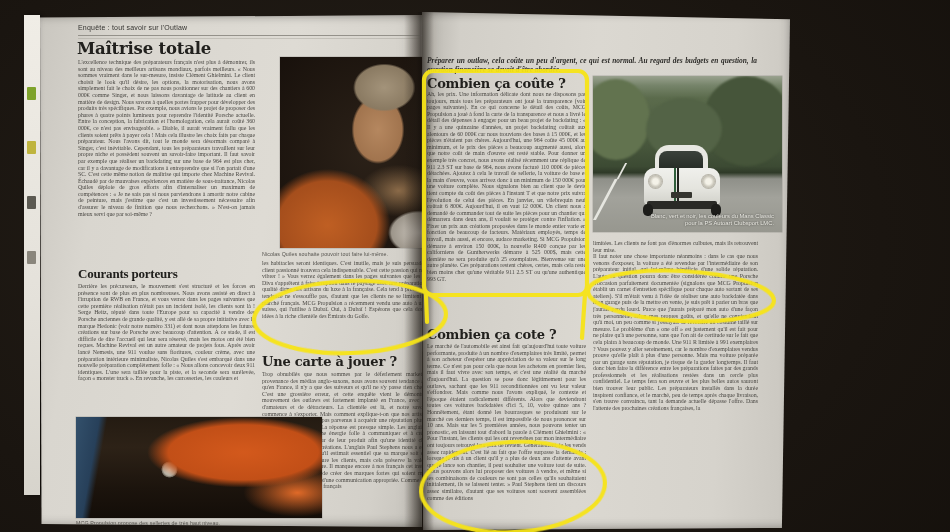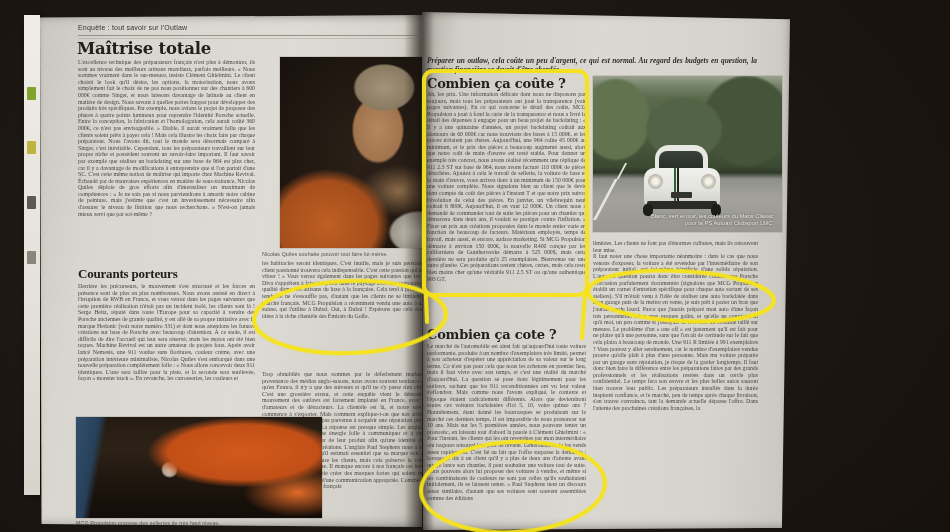--- a/index.html
+++ b/index.html
@@ -90,20 +90,21 @@
     <h1 class="abs h1-left" style="left:37px;top:24px;">Maîtrise totale</h1>
 
     <div class="abs body-text" style="left:38px;top:44px;width:177px;height:206px;">L'excellence technique des préparateurs français n'est plus à démontrer, ils sont au niveau des meilleurs artisans mondiaux, parfois meilleurs. « Nous sommes vraiment dans le sur-mesure, insiste Clément Ghielmini. Le client choisit le look qu'il désire, les options, la motorisation, nous avons simplement fait le choix de ne pas nous positionner sur des chantiers à 600 000€ comme Singer, et nous laissons davantage de latitude au client en matière de design. Nous savons à quelles portes frapper pour développer des produits très spécifiques. Par exemple, nous avions le projet de proposer des phares à quatre points lumineux pour reprendre l'identité Porsche actuelle. Entre la conception, la fabrication et l'homologation, cela aurait coûté 360 000€, ce n'est pas envisageable. » Diable, il aurait vraiment fallu que les clients soient prêts à payer cela ! Mais cela illustre les choix faits par chaque préparateur. Nous l'avons dit, tout le monde sera désormais comparé à Singer, c'est inévitable. Cependant, tous les préparateurs travaillent sur leur propre niche et possèdent souvent un savoir-faire important. Il faut savoir par exemple que réaliser un backdating sur une base de 964 est plus cher, car il y a davantage de modifications à entreprendre que si l'on partait d'une SC. C'est cette même notion de maîtrise qui importe chez Machine Revival. Échaudé par de mauvaises expériences en matière de sous-traitance, Nicolas Quiles déploie de gros efforts afin d'internaliser un maximum de compétences : « Je ne sais pas si nous parviendrons à amortir notre cabine de peinture, mais j'estime que c'est un investissement nécessaire afin d'assurer le niveau de finition que nous recherchons. » N'est-on jamais mieux servi que par soi-même ?</div>
     <h2 class="abs h2" style="left:38px;top:251px;font-family:Liberation Serif, serif;">Courants porteurs</h2>
     <div class="abs body-text" style="left:38px;top:268px;width:177px;height:133px;">Derrière les précurseurs, le mouvement s'est structuré et les forces en présence sont de plus en plus nombreuses. Nous avons assisté en direct à l'irruption de RWB en France, et vous verrez dans les pages suivantes que cette première réalisation n'était pas un incident isolé, les clients sont là ! Serge Heitz, réputé dans toute l'Europe pour sa capacité à vendre des Porsche anciennes de grande qualité, y est allé de sa propre initiative avec la marque Hedonic (voir notre numéro 331) et dont nous attendons les futures créations sur base de Porsche avec beaucoup d'attention. À ce stade, il est difficile de dire l'accueil qui leur sera réservé, mais les motos ont été bien reçues. Machine Revival est un autre amateur de projets fous. Après avoir lancé Nemesis, une 911 voulue sans fioritures, couleur crème, avec une préparation intérieure minimaliste, Nicolas Quiles s'est embarqué dans une nouvelle préparation complètement folle : « Nous allons concevoir deux 911 identiques. L'une sera taillée pour la piste, et la seconde sera surélevée, façon « monster truck ». En revanche, les carrosseries, les couleurs et</div>
 
     <div class="abs photo ph-nicolas" style="left:240px;top:42px;width:158px;height:191px;"></div>
     <div class="abs caption" style="left:222px;top:236px;width:177px;">Nicolas Quiles souhaite pouvoir tout faire lui-même.</div>
 
     <div class="abs body-text" style="left:222px;top:245px;width:177px;height:95px;">les habitacles seront identiques. C'est inutile, mais je suis persuadé qu'un client passionné trouvera cela indispensable. C'est cette passion qui nous fait vibrer ! » Vous verrez également dans les pages suivantes que les ateliers Diva s'apprêtent à faire irruption dans le paysage avec une préparation d'une qualité digne des artisans du luxe à la française. Cela tend à prouver que la tendance ne s'essouffle pas, d'autant que les clients ne se limitent pas au marché français. MCG Propulsion a récemment vendu une auto à un client suisse, qui l'utilise à Dubaï. Oui, à Dubaï ! Espérons que cela donne des idées à la riche clientèle des Émirats du Golfe.</div>
+    <h2 class="abs h2" style="left:222px;top:339px;">Une carte à jouer ?</h2>
     <div class="abs body-text" style="left:222px;top:356px;width:177px;height:152px;">Trop obnubilés que nous sommes par le déferlement marketing en provenance des médias anglo-saxons, nous avons souvent tendance à croire qu'en France, il n'y a que des suiveurs et qu'il ne s'y passe rien chez nous. C'est une grossière erreur, et cette enquête vient le démontrer. Le mouvement des outlaws est fortement implanté en France, avec son lot d'amateurs et de détracteurs. La clientèle est là, et notre savoir-faire commence à s'exporter. Mais comment explique-t-on que nos artisans qui étaient là avant ne soient pas parvenus à acquérir une réputation plus solide hors de nos frontières ? La réponse est presque simple. Les anglais et les américains consacrent une énergie folle à communiquer et à créer une logique de marque autour de leur produit afin qu'une identité claire se retrouve autour de leurs créations. L'anglais Paul Stephens nous a expliqué sa démarche, signalant qu'il estimait essentiel que sa marque soit connue. Non seulement cela rassure les clients, mais cela préserve la valeur des produits, et cela fait vendre. Il manque encore à nos français cet instinct du marketing, cette volonté de créer des marques fortes qui soient mises en valeur par l'intermédiaire d'une communication appropriée. Comme quoi les mentalités évoluent, et les français</div>
 
     <div class="abs photo ph-orange" style="left:36px;top:402px;width:246px;height:101px;"></div>
     <div class="abs caption" style="left:36px;top:505px;width:260px;">MCG Propulsion propose des selleries de très haut niveau.</div>
   </div>
 
   <div class="abs page right-page">
     <div class="abs r-intro" style="left:5px;top:45px;width:330px;height:19px;">Préparer un outlaw, cela coûte un peu d'argent, ce qui est normal. Au regard des budgets en question, la question financière se devait d'être abordée.</div>
 
     <h2 class="abs h2" style="left:5px;top:64px;">Combien ça coûte ?</h2>

